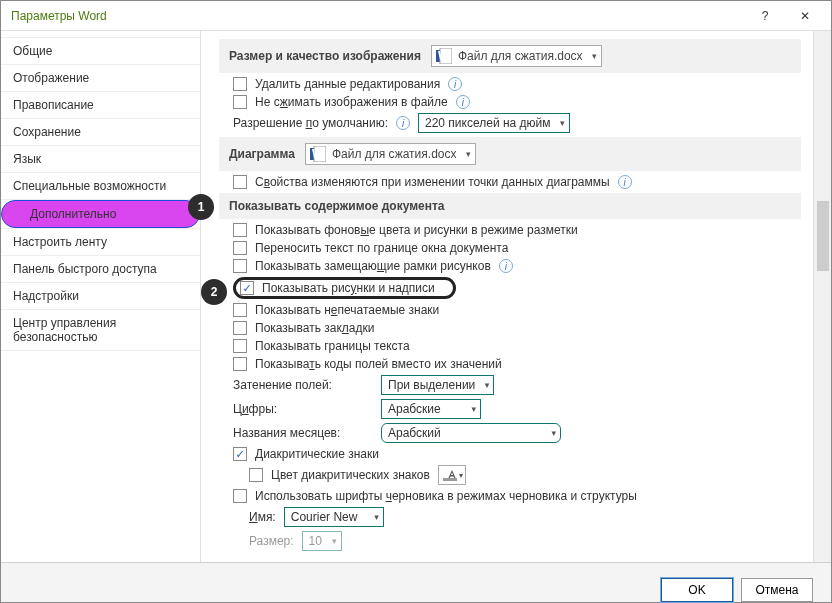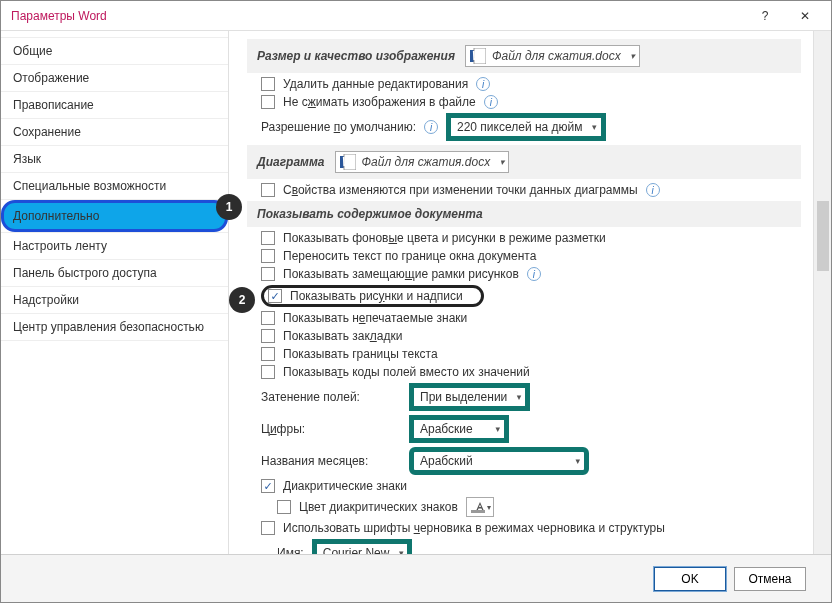--- a/index.html
+++ b/index.html
@@ -1,54 +1,54 @@
 <!DOCTYPE html>
 <html><head>
 <meta charset="utf-8">
 <style>
 * { margin: 0; padding: 0; box-sizing: border-box; font-family: "Segoe UI", Tahoma, sans-serif; font-size: 12px; }
 body { background: #f0f0f0; width: 832px; height: 603px; overflow: hidden; }
 .dialog { background: #ffffff; border: 1px solid #888; width: 832px; height: 603px; display: flex; flex-direction: column; }
 .titlebar { height: 30px; display: flex; align-items: center; padding: 0 6px 0 10px; background: #fff; border-bottom: 1px solid #e0e0e0; }
-.titlebar .title { flex: 1; color: #be185d; }
+.titlebar .title { flex: 1; color: #4d7c0f; }
 .titlebar .ctl { width: 40px; height: 30px; display: flex; align-items: center; justify-content: center; color: #333; font-size: 14px; cursor: pointer; }
 .body { flex: 1; display: flex; min-height: 0; }
-.sidebar { width: 228px; border-right: 1px solid #e0e0e0; padding: 6px 0; }
+.sidebar { width: 200px; border-right: 1px solid #e0e0e0; padding: 6px 0; }
 .nav-item { padding: 6px 12px; color: #333; cursor: pointer; border-bottom: 1px solid #eee; }
 .nav-item:first-child { border-top: 1px solid #eee; }
 .nav-item.selected-wrap { position: relative; padding: 0; }
-.nav-item.selected-wrap .sel-box { border: 3px solid #1d4ed8; border-radius: 14px; padding: 6px 9px; background: #0ea5e9; }
+.nav-item.selected-wrap .sel-box { border: 1px solid #1d4ed8; border-radius: 14px; padding: 6px 28px; background: #d946ef; }
 .badge { position: absolute; width: 26px; height: 26px; background: #2d2d2d; color: #fff; border-radius: 50%; display: flex; align-items: center; justify-content: center; font-weight: bold; font-size: 15px; }
 .badge.b1 { right: -14px; top: -6px; }
 .content-wrap { flex: 1; display: flex; }
 .content { flex: 1; padding: 8px 12px 8px 18px; overflow-y: hidden; position: relative; }
 .scrollbar-v { width: 18px; background: #f0f0f0; border-left: 1px solid #e0e0e0; position: relative; }
 .scroll-thumb { position: absolute; left: 3px; width: 12px; background: #cccccc; }
-.section-head { background: #f1f1f1; padding: 6px 10px; font-weight: bold; color: #444; display: flex; align-items: center; gap: 10px; margin-top: 4px; font-style: italic; }
+.section-head { background: #f1f1f1; padding: 6px 10px; font-weight: bold; color: #444; display: flex; align-items: center; gap: 10px; margin-top: 4px; }
 .section-head:first-child { margin-top: 0; }
 .doc-combo { background: #fff; border: 1px solid #aaa; padding: 2px 18px 2px 4px; display: inline-flex; align-items: center; gap: 6px; font-weight: normal; position: relative; }
 .doc-combo .word-icon { width: 16px; height: 16px; display: inline-flex; }
 .doc-combo .caret { position: absolute; right: 4px; top: 50%; transform: translateY(-50%); font-size: 9px; color: #555; }
 .row { display: flex; align-items: center; gap: 8px; margin: 4px 0 4px 14px; color: #333; }
 .row.indent { margin-left: 30px; }
 .chk { width: 14px; height: 14px; border: 1px solid #888; background: #fff; display: inline-flex; align-items: center; justify-content: center; flex-shrink: 0; }
 .chk.checked::after { content: "✓"; font-size: 11px; color: #2a5ea5; }
 .info { width: 14px; height: 14px; border: 1px solid #7aa8d6; color: #3a7bc5; border-radius: 50%; display: inline-flex; align-items: center; justify-content: center; font-size: 10px; font-style: italic; }
 .label-col { min-width: 140px; }
-.combo { border: 5px solid #0f766e; background: #fff; padding: 2px 18px 2px 6px; position: relative; display: inline-block; min-width: 100px; }
+.combo { border: 1px solid #0f766e; background: #fff; padding: 2px 18px 2px 6px; position: relative; display: inline-block; min-width: 100px; }
 .combo .caret { position: absolute; right: 4px; top: 50%; transform: translateY(-50%); font-size: 9px; color: #555; }
 .combo.wide { min-width: 180px; border-radius: 6px; }
 .highlight-wrap { position: relative; display: inline-block; }
 .highlight-box { border: 3px solid #222; border-radius: 14px; padding: 1px 18px 1px 4px; display: inline-flex; align-items: center; gap: 8px; position: relative; }
 .badge.b2 { left: -32px; top: 2px; }
 .color-btn { width: 28px; height: 20px; border: 1px solid #aaa; display: inline-flex; align-items: center; justify-content: center; position: relative; }
 .color-btn .bar { position: absolute; bottom: 3px; left: 4px; right: 8px; height: 3px; background: #999; }
 .color-btn .caret { position: absolute; right: 2px; font-size: 8px; color: #555; }
 u.hot { text-decoration: underline; text-decoration-style: solid; }
-.footer { height: 48px; border-top: 1px solid #d0d0d0; display: flex; align-items: center; justify-content: flex-end; padding: 0 25px; gap: 8px; background: #f4f4f4; }
+.footer { height: 40px; border-top: 1px solid #d0d0d0; display: flex; align-items: flex-end; justify-content: flex-end; padding: 0 18px; gap: 8px; background: #f4f4f4; }
 .btn { min-width: 72px; padding: 4px 12px; border: 1px solid #999; background: #fff; text-align: center; cursor: pointer; }
 .btn.primary { border: 1px solid #1a5a9e; outline: 1px solid #7aa8d6; }
 </style>
 </head>
 <body>
 
 <div class="dialog">
   <div class="titlebar">
     <span class="title">Параметры Word</span>
     <div class="ctl">

